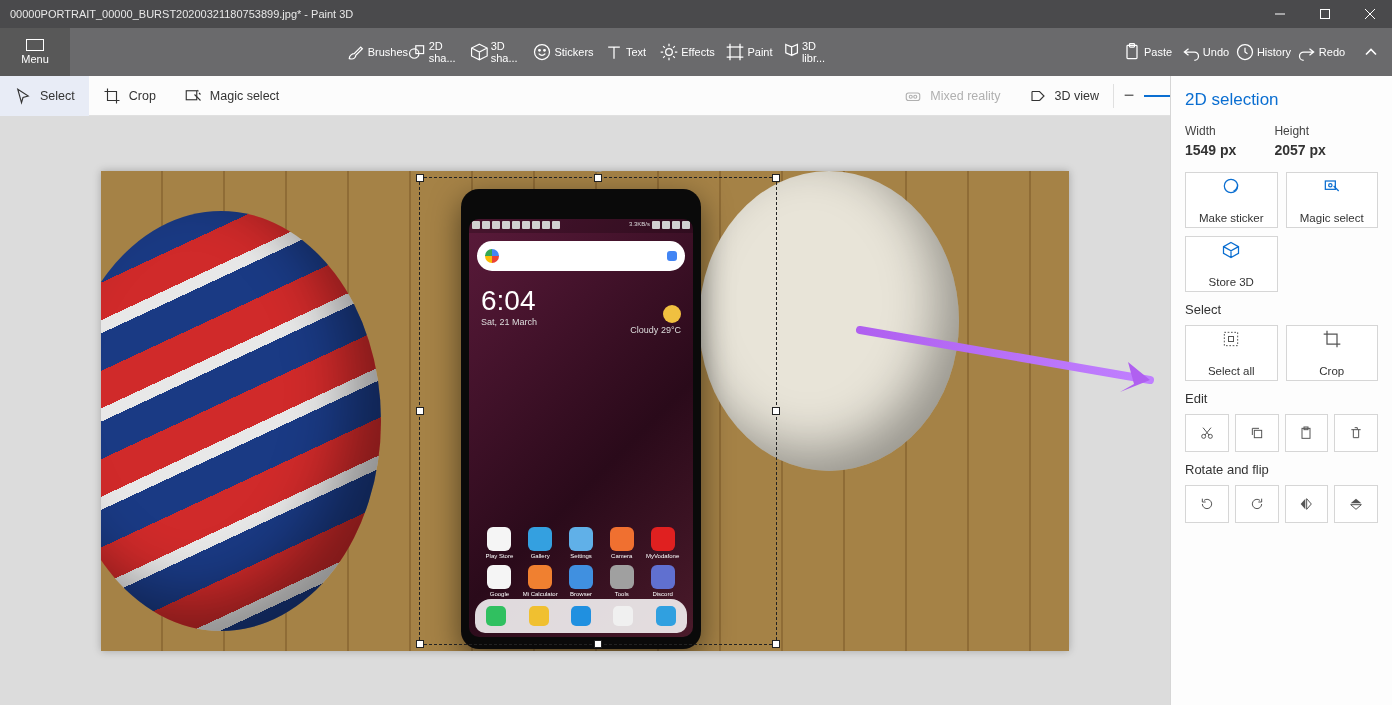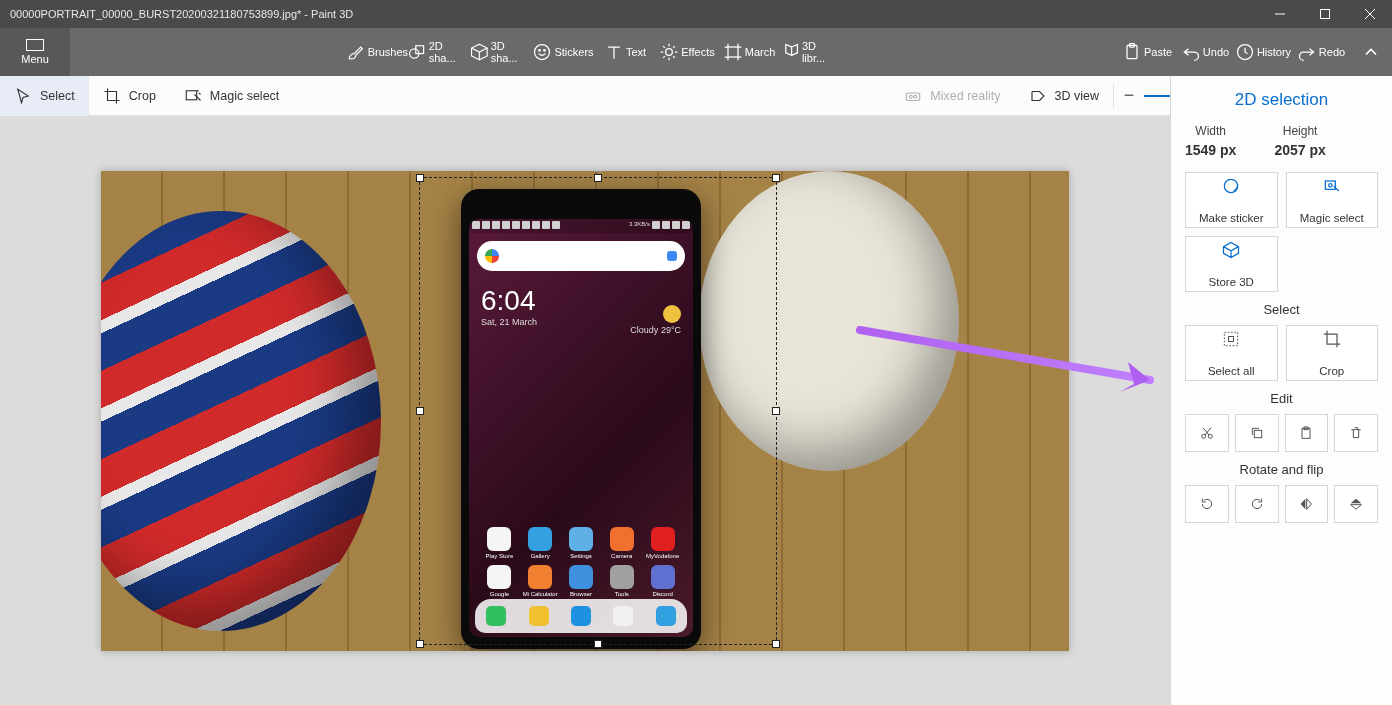--- a/index.html
+++ b/index.html
@@ -61,21 +61,21 @@
   .app .ic { width:24px; height:24px; border-radius:6px; }
   .dock { position:absolute; bottom:4px; left:6px; right:6px; height:34px; background: rgba(255,255,255,.85); border-radius: 16px 16px 10px 10px; display:flex; align-items:center; justify-content:space-around; }
   .dock .dic { width:20px; height:20px; border-radius:5px; }
 
   
   .sel-rect { position: absolute; border: 1.5px dashed #222; background: transparent; }
   .handle { position: absolute; width: 8px; height: 8px; background: #fff; border: 1.5px solid #222; }
   .rotator { position:absolute; left:50%; transform:translateX(-50%); top:-36px; width:30px; height:30px; border-radius:50%; background:#fff; border:1.5px solid #888; display:flex; align-items:center; justify-content:center; }
 
   
-  .panel { position: absolute; top: 76px; right: 0; bottom: 0; width: 222px; background: #fdfdfd; border-left: 1px solid #d6d6d6; padding: 14px 14px 4px; color: #333; font-size: 12.5px; overflow:hidden;text-align:center; }
+  .panel { position: absolute; top: 76px; right: 0; bottom: 0; width: 222px; background: #fdfdfd; border-left: 1px solid #d6d6d6; padding: 14px 14px 4px; color: #333; font-size: 12.5px; overflow:hidden; }
   .panel h2 { color: #0a6ed1; font-weight: 400; font-size: 17px; margin-bottom: 14px; }
   .dims { display:flex; gap: 38px; margin-bottom: 14px; }
   .dims .lab { font-size: 12px; color: #444; margin-bottom: 4px; }
   .dims .val { font-size: 14px; font-weight: bold; }
   .btnrow { display:flex; gap: 8px; margin-bottom: 8px; }
   .pbtn { flex:1; height: 56px; border:1px solid #d6d6d6; background:#fff; display:flex; flex-direction:column; align-items:center; justify-content:center; gap:16px; font-size:11.5px; color:#333; }
   .pbtn svg { width:20px; height:20px; }
   .pbtn.single { width: calc(50% - 4px); flex: none; }
   .seclab { font-size: 13px; color:#333; margin: 10px 0 8px; }
   .iconrow { display:flex; gap:6px; margin-bottom: 6px; }
@@ -155,21 +155,21 @@
           <circle cx="12" cy="12" r="4"></circle>
           <path d="M12 2V5M12 19V22M2 12H5M19 12H22M5 5L7 7M17 17L19 19M19 5L17 7M7 17L5 19"></path>
         </svg>
       <span>Effects</span>
     </div>
     <div class="ribtool">
       <svg viewBox="0 0 24 24" fill="none" stroke="#fff" stroke-width="1.5">
           <rect x="6" y="6" width="12" height="12"></rect>
           <path d="M6 2V6M18 2V6M6 22V18M18 22V18M2 6H6M2 18H6M22 6H18M22 18H18"></path>
         </svg>
-      <span>March</span>
+      <span>Paint</span>
     </div>
     <div class="ribtool">
       <svg viewBox="0 0 24 24" fill="none" stroke="#fff" stroke-width="1.5">
           <path d="M7 3L14 6V16L7 13Z M14 6L21 3V13L14 16 M7 3L7 13"></path>
         </svg>
       <span>3D libr...</span>
     </div>
   </div>
   <div class="ribright">
     <div class="ribtool">

